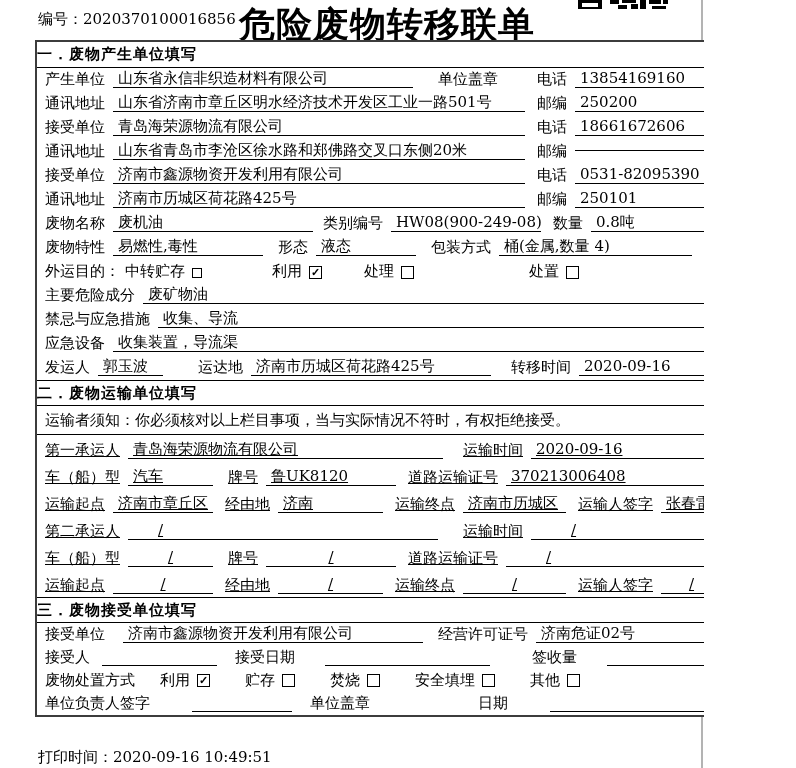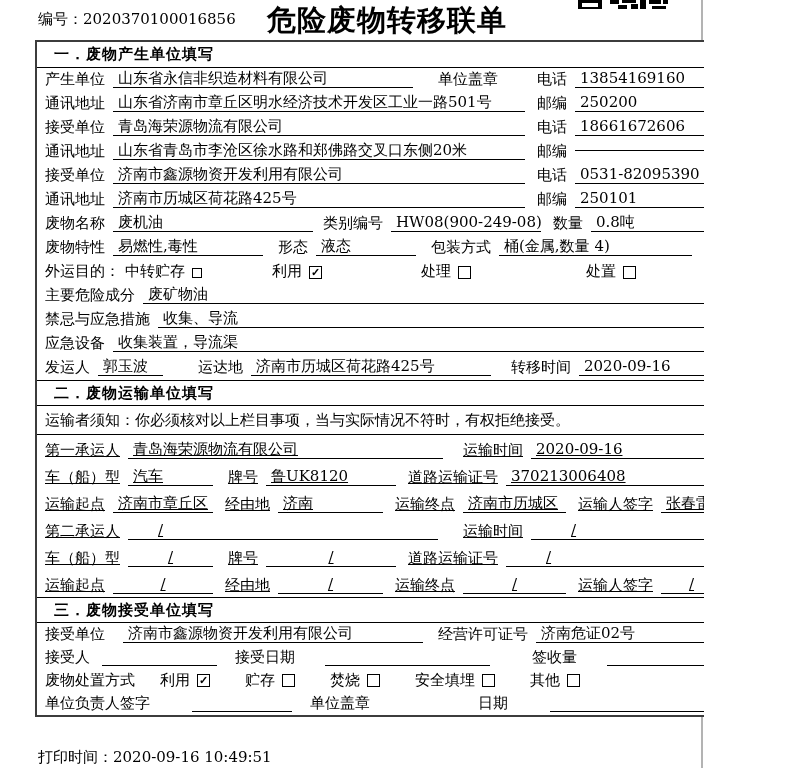--- a/index.html
+++ b/index.html
@@ -4,27 +4,27 @@
 <style>
   * { margin:0; padding:0; box-sizing:border-box; }
   html,body { background:#fff; }
   .page {
     position:relative; width:704px; height:768px; background:#ffffff;
     font-family:"DejaVu Serif","Liberation Serif",serif;
     color:#000; font-size:15px; overflow:hidden;
   }
   .serial { position:absolute; left:38px; top:10px; font-size:15px; white-space:nowrap; }
   .title  { position:absolute; left:70px; right:0; top:1px; text-align:center;
-            font-size:29px; font-weight:bold; letter-spacing:1px; }
+            font-size:36px; font-weight:bold; letter-spacing:1px; }
   .qr-frag { position:absolute; left:578px; top:0; }
   .edge-line { position:absolute; right:1px; top:0; bottom:0; width:2px; background:#b3b3b3; }
 
   .doc-table { position:absolute; left:35px; top:40px; width:722px;
                border:2px solid #3c3c3c; background:#fff; }
-  .sec-head { font-weight:bold; height:26px; line-height:25px; padding-left:17px;
+  .sec-head { font-weight:bold; height:26px; line-height:25px; padding-left:0;
               border-bottom:1px solid #000; letter-spacing:1px; }
   .sec-head.bt { border-top:1px solid #000; }
   .notice { height:29px; line-height:28px; padding-left:8px; border-bottom:1px solid #000; }
 
   .row { display:flex; align-items:flex-end; padding:0 8px 3px 8px; }
   .sec1 .row { height:24px;align-items:center; }
   .sec2 .row { height:27px;text-decoration:underline; }
   .sec3 .row { height:23px; }
   .lbl { white-space:nowrap; line-height:18px; flex:none; }
   .val { border-bottom:1px solid #000; line-height:18px; padding:0 5px;
@@ -40,21 +40,21 @@
   .cb-sm { width:10px; height:10px; line-height:8px; font-size:9px; margin-bottom:3px; }
 
   .w300{width:300px}.w172{width:172px}.w200{width:200px}
   .w150{width:150px}.w100{width:100px}.w85{width:85px}.w130{width:130px}
   .w105{width:105px}.w103{width:103px}.w65{width:65px}.w240{width:240px}
   .w315{width:315px}.w310{width:310px}.w115{width:115px}.w165{width:165px}
   .ml-auto{margin-left:auto}.ml5{margin-left:5px}.ml10{margin-left:10px}
   .ml12{margin-left:12px}.ml15{margin-left:15px}.ml18{margin-left:18px}
   .ml20{margin-left:20px}.ml25{margin-left:25px}.ml28{margin-left:42px}
   .ml30{margin-left:30px}.ml35{margin-left:35px}.ml70{margin-left:70px}
-  .ml78{margin-left:99px}.ml108{margin-left:108px}.ml115{margin-left:115px}
+  .ml78{margin-left:42px}.ml108{margin-left:108px}.ml115{margin-left:115px}
   .mr35{margin-right:35px}.mr25{margin-right:25px}.mr55{margin-right:55px}
 
   .footer { position:absolute; left:38px; top:748px; font-size:15px; white-space:nowrap; }
 </style>
 </head>
 <body>
 
 <div class="page">
 
   <div class="serial"><span>编号：</span><span>2020370100016856</span></div>

